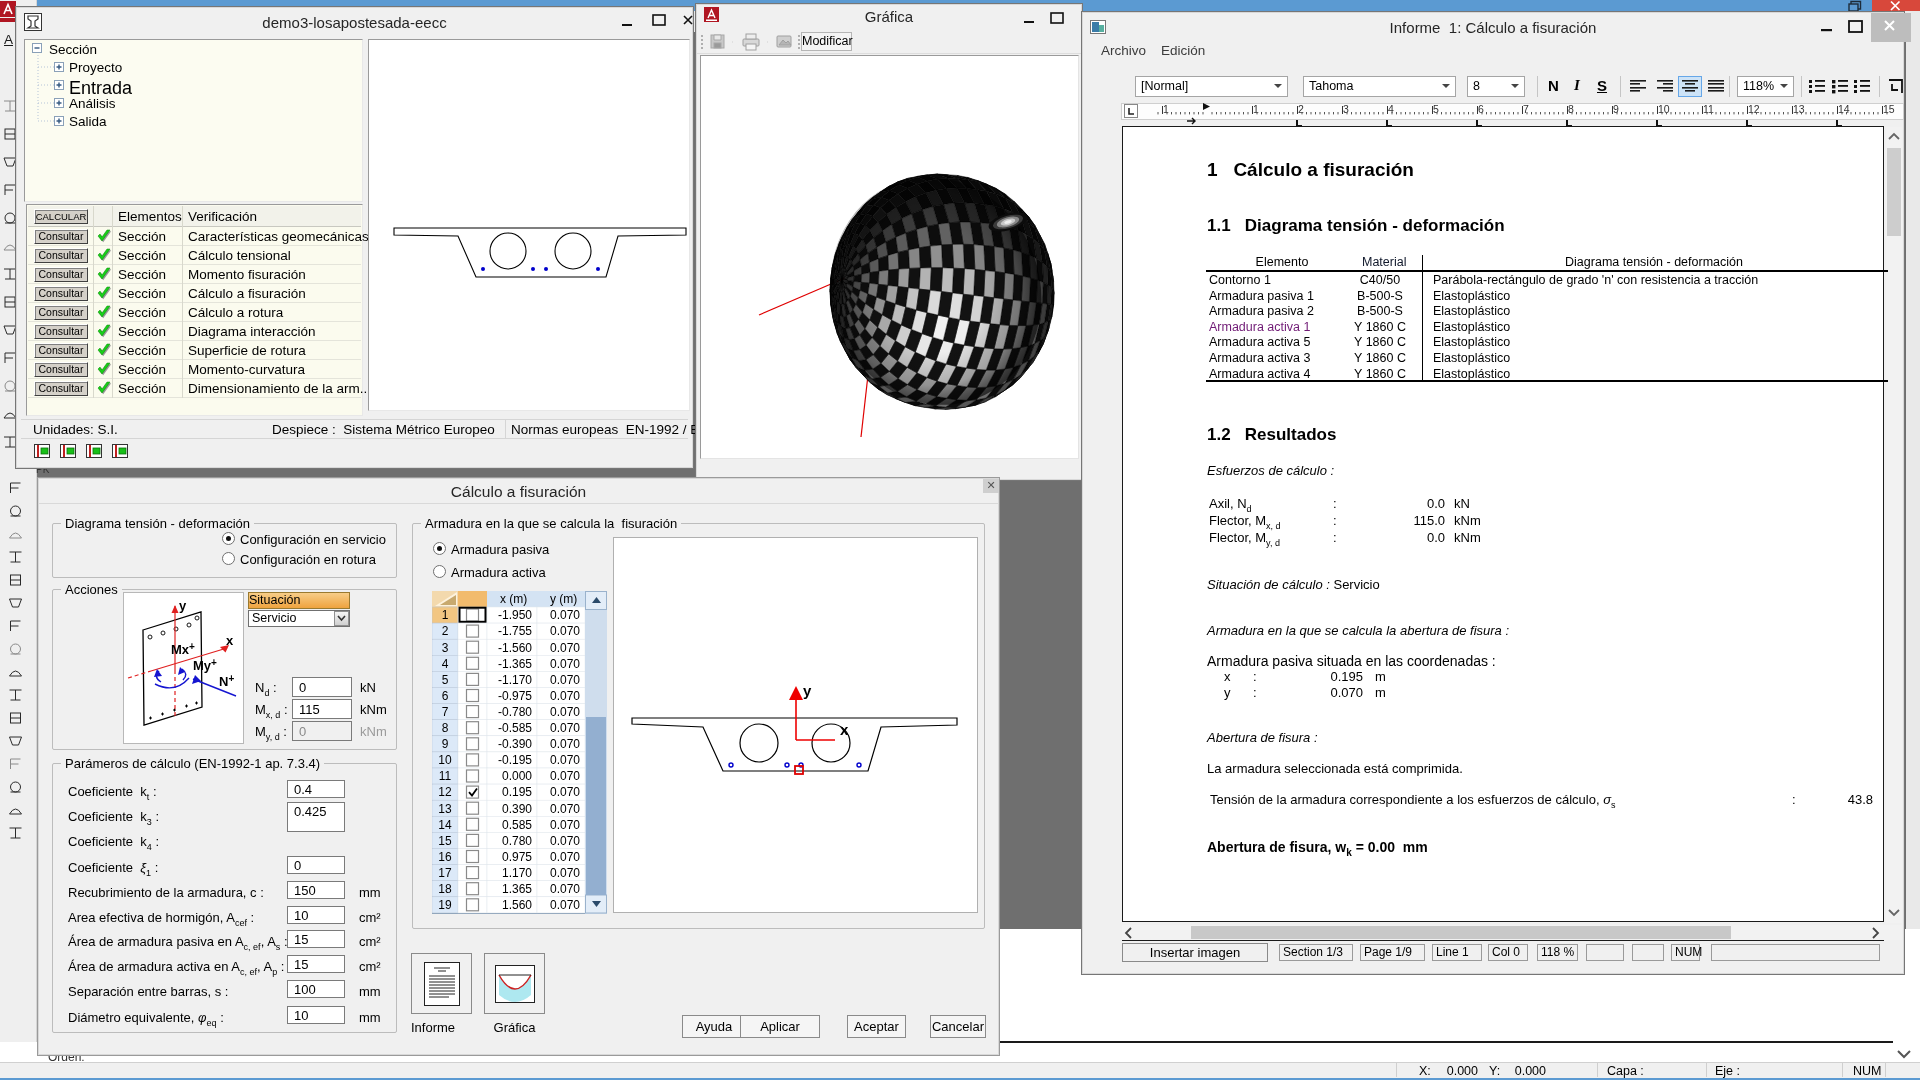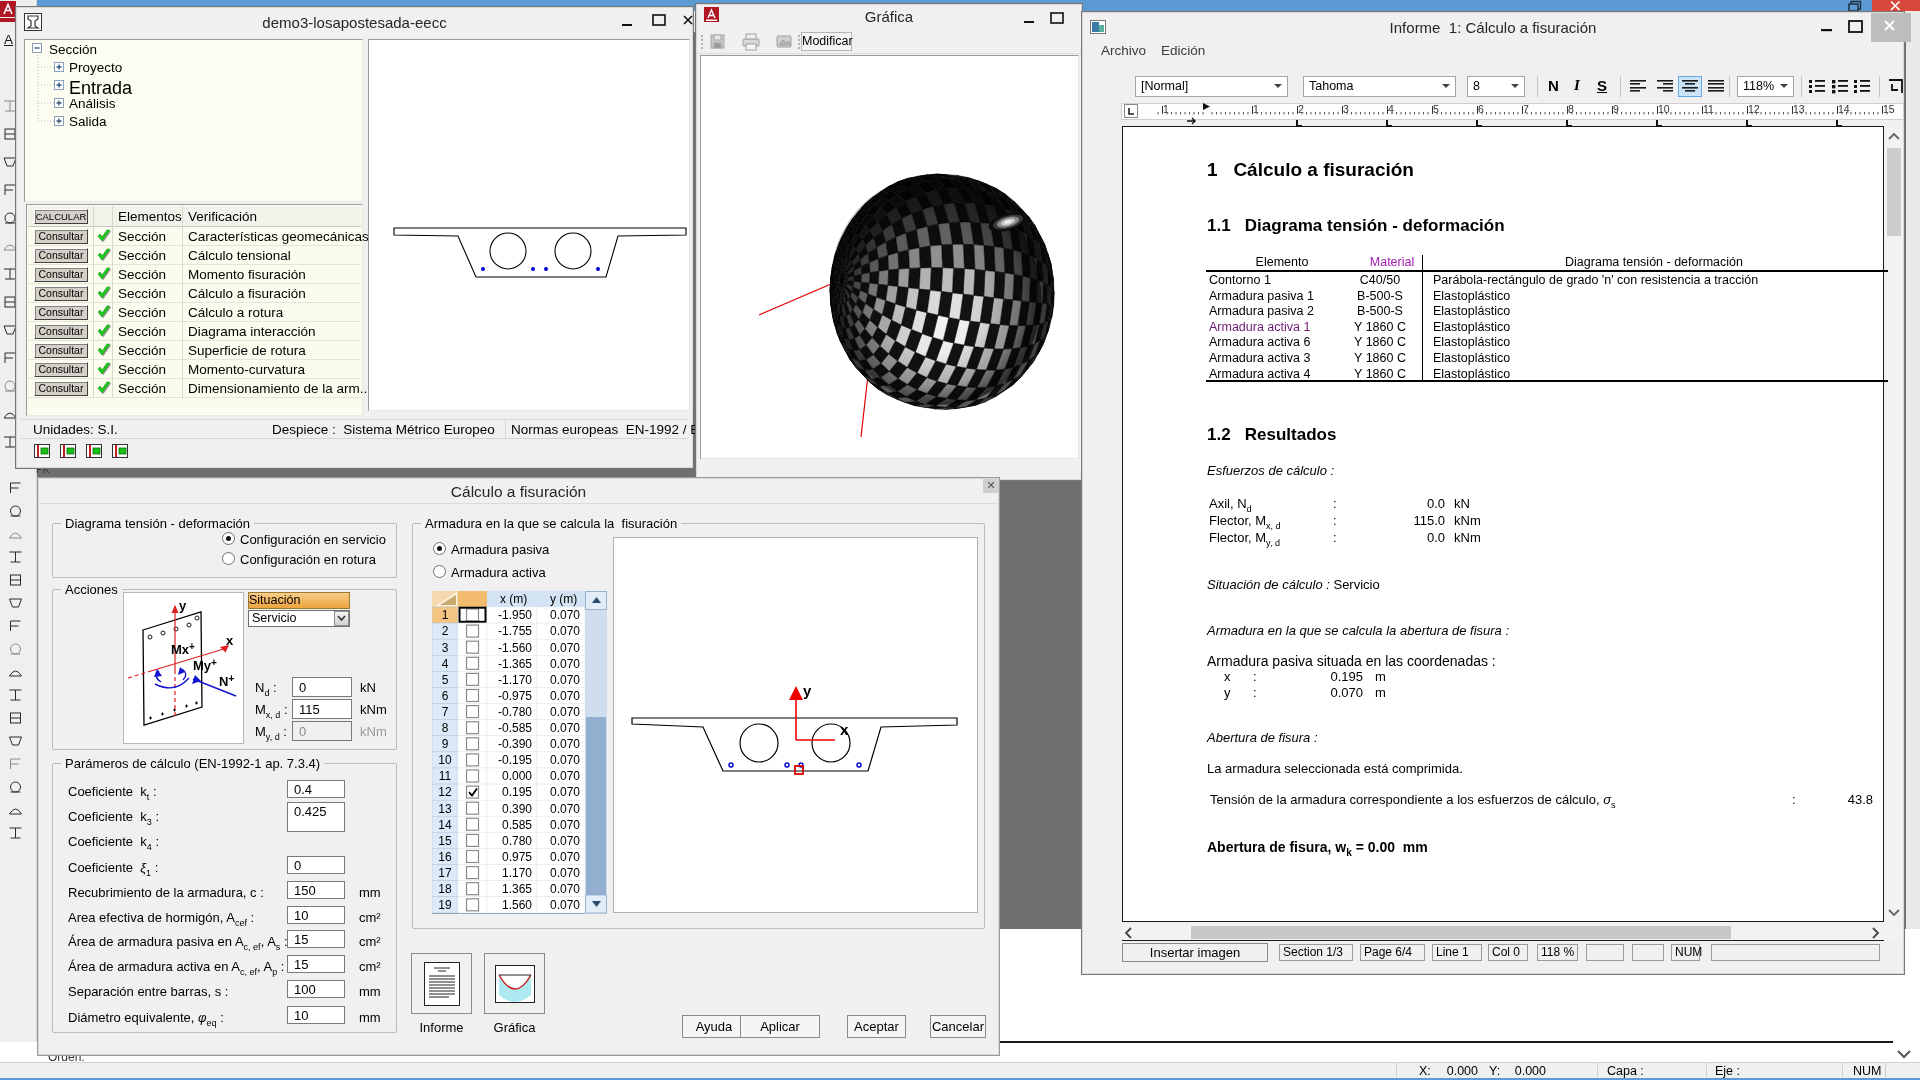--- a/index.html
+++ b/index.html
@@ -1134,49 +1134,49 @@
 <div class="abs" style="left:1191px;top:926px;width:540px;height:13px;background:#c8c8c8"></div>
 <svg class="abs" style="left:1122px;top:926px" width="14" height="14">
     <path d="M9 2 l-5 5 l5 5" fill="none" stroke="#444" stroke-width="1.8"></path>
   </svg>
 <svg class="abs" style="left:1868px;top:926px" width="14" height="14">
     <path d="M5 2 l5 5 l-5 5" fill="none" stroke="#444" stroke-width="1.8"></path>
   </svg>
 <div class="abs" style="left:1122px;top:940px;width:762px;height:1px;background:#1a1a1a"></div>
 <div class="win8btn" style="left:1122px;top:943px;width:146px;height:19px;line-height:17px;border-color:#8a8a8a;background:#f0f0f0">Insertar imagen</div>
 <div class="abs" style="left:1279px;top:944px;width:74px;height:17px;border:1px solid #9a9a9a;font-size:12px;color:#000;padding-left:3px;white-space:nowrap">Section 1/3</div>
-<div class="abs" style="left:1360px;top:944px;width:65px;height:17px;border:1px solid #9a9a9a;font-size:12px;color:#000;padding-left:3px;white-space:nowrap">Page 6/4</div>
+<div class="abs" style="left:1360px;top:944px;width:65px;height:17px;border:1px solid #9a9a9a;font-size:12px;color:#000;padding-left:3px;white-space:nowrap">Page 1/9</div>
 <div class="abs" style="left:1432px;top:944px;width:50px;height:17px;border:1px solid #9a9a9a;font-size:12px;color:#000;padding-left:3px;white-space:nowrap">Line 1</div>
 <div class="abs" style="left:1488px;top:944px;width:40px;height:17px;border:1px solid #9a9a9a;font-size:12px;color:#000;padding-left:3px;white-space:nowrap">Col 0</div>
 <div class="abs" style="left:1537px;top:944px;width:41px;height:17px;border:1px solid #9a9a9a;font-size:12px;color:#000;padding-left:3px;white-space:nowrap">118 %</div>
 <div class="abs" style="left:1586px;top:944px;width:38px;height:17px;border:1px solid #9a9a9a;font-size:12px;color:#000;padding-left:3px;white-space:nowrap"></div>
 <div class="abs" style="left:1632px;top:944px;width:32px;height:17px;border:1px solid #9a9a9a;font-size:12px;color:#000;padding-left:3px;white-space:nowrap"></div>
 <div class="abs" style="left:1671px;top:944px;width:29px;height:17px;border:1px solid #9a9a9a;font-size:12px;color:#000;padding-left:3px;white-space:nowrap">NUM</div>
 <div class="abs" style="left:1711px;top:944px;width:169px;height:17px;border:1px solid #9a9a9a;font-size:12px;color:#000;padding-left:3px;white-space:nowrap"></div>
 <div class="abs" style="left:1207px;top:159px;font-size:19px;font-weight:bold;color:#000">1&nbsp;&nbsp;&nbsp;Cálculo a fisuración</div>
 <div class="abs" style="left:1207px;top:216px;font-size:17px;font-weight:bold;color:#000">1.1&nbsp;&nbsp;&nbsp;Diagrama tensión - deformación</div>
 <div class="abs" style="left:1254px;top:255px;width:56px;text-align:center;font-size:12.5px;color:#000">Elemento</div>
-<div class="abs" style="left:1362px;top:255px;width:60px;text-align:center;font-size:12.5px;color:#a21caf">Material</div>
+<div class="abs" style="left:1362px;top:255px;width:60px;font-size:12.5px;color:#0f172a">Material</div>
 <div class="abs" style="left:1424px;top:255px;width:460px;text-align:center;font-size:12.5px;color:#000">Diagrama tensión - deformación</div>
 <div class="abs" style="left:1206px;top:270px;width:682px;height:2px;background:#000"></div>
 <div class="abs" style="left:1206px;top:380px;width:682px;height:1.5px;background:#000"></div>
 <div class="abs" style="left:1422px;top:255px;width:1px;height:126px;background:#000"></div>
 <div class="abs" style="left:1209px;top:273.0px;font-size:12.5px;color:#000;white-space:nowrap">Contorno 1</div>
 <div class="abs" style="left:1340px;top:273.0px;width:80px;text-align:center;font-size:12.5px;color:#000">C40/50</div>
 <div class="abs" style="left:1433px;top:273.0px;font-size:12.5px;color:#000;white-space:nowrap">Parábola-rectángulo de grado 'n' con resistencia a tracción</div>
 <div class="abs" style="left:1209px;top:288.6px;font-size:12.5px;color:#000;white-space:nowrap">Armadura pasiva 1</div>
 <div class="abs" style="left:1340px;top:288.6px;width:80px;text-align:center;font-size:12.5px;color:#000">B-500-S</div>
 <div class="abs" style="left:1433px;top:288.6px;font-size:12.5px;color:#000;white-space:nowrap">Elastoplástico</div>
 <div class="abs" style="left:1209px;top:304.2px;font-size:12.5px;color:#000;white-space:nowrap">Armadura pasiva 2</div>
 <div class="abs" style="left:1340px;top:304.2px;width:80px;text-align:center;font-size:12.5px;color:#000">B-500-S</div>
 <div class="abs" style="left:1433px;top:304.2px;font-size:12.5px;color:#000;white-space:nowrap">Elastoplástico</div>
 <div class="abs" style="left:1209px;top:319.8px;font-size:12.5px;color:#701a75;white-space:nowrap">Armadura activa 1</div>
 <div class="abs" style="left:1340px;top:319.8px;width:80px;text-align:center;font-size:12.5px;color:#000">Y 1860 C</div>
 <div class="abs" style="left:1433px;top:319.8px;font-size:12.5px;color:#000;white-space:nowrap">Elastoplástico</div>
-<div class="abs" style="left:1209px;top:335.4px;font-size:12.5px;color:#000;white-space:nowrap">Armadura activa 6</div>
+<div class="abs" style="left:1209px;top:335.4px;font-size:12.5px;color:#000;white-space:nowrap">Armadura activa 5</div>
 <div class="abs" style="left:1340px;top:335.4px;width:80px;text-align:center;font-size:12.5px;color:#000">Y 1860 C</div>
 <div class="abs" style="left:1433px;top:335.4px;font-size:12.5px;color:#000;white-space:nowrap">Elastoplástico</div>
 <div class="abs" style="left:1209px;top:351.0px;font-size:12.5px;color:#000;white-space:nowrap">Armadura activa 3</div>
 <div class="abs" style="left:1340px;top:351.0px;width:80px;text-align:center;font-size:12.5px;color:#000">Y 1860 C</div>
 <div class="abs" style="left:1433px;top:351.0px;font-size:12.5px;color:#000;white-space:nowrap">Elastoplástico</div>
 <div class="abs" style="left:1209px;top:366.6px;font-size:12.5px;color:#000;white-space:nowrap">Armadura activa 4</div>
 <div class="abs" style="left:1340px;top:366.6px;width:80px;text-align:center;font-size:12.5px;color:#000">Y 1860 C</div>
 <div class="abs" style="left:1433px;top:366.6px;font-size:12.5px;color:#000;white-space:nowrap">Elastoplástico</div>
 <div class="abs" style="left:1207px;top:425px;font-size:17px;font-weight:bold;color:#000">1.2&nbsp;&nbsp;&nbsp;Resultados</div>
 <div class="abs" style="left:1207px;top:463px;font-size:13px;font-style:italic;color:#000">Esfuerzos de cálculo :</div>
@@ -1510,21 +1510,21 @@
 <text x="840" y="735" font-size="15" font-weight="bold" fill="#000" font-family="Liberation Sans">x</text>
 </svg>
 <div class="abs" style="left:411px;top:953px;width:61px;height:61px;background:#f0f0f0;border:1px solid #8a8a8a"></div>
 <svg class="abs" style="left:424px;top:962px" width="36" height="44" viewBox="0 0 36 44">
 <rect x="0.5" y="0.5" width="35" height="43" fill="#fff" stroke="#222"></rect>
 <path d="M10 6 h16 M14 9 h8" stroke="#222"></path>
 <g stroke="#222">
 <path d="M5 14 h26 M5 17 h26 M5 20 h26 M5 23 h26 M5 26 h26 M5 29 h26 M5 32 h26 M5 35 h20"></path>
 </g>
 </svg>
-<div class="abs" style="left:411px;top:1020px;width:61px;text-align:center;font-size:13px;color:#000">Informe</div>
+<div class="abs" style="left:411px;top:1020px;width:61px;text-align:left;font-size:13px;color:#000">Informe</div>
 <div class="abs" style="left:484px;top:953px;width:61px;height:61px;background:#f0f0f0;border:1px solid #8a8a8a"></div>
 <svg class="abs" style="left:495px;top:965px" width="40" height="38" viewBox="0 0 40 38">
 <rect x="0.5" y="0.5" width="39" height="37" fill="#fff" stroke="#222"></rect>
 <path d="M4 10 Q20 38 36 10 L36 30 Q20 44 4 30 Z" fill="#aee8f0" stroke="none"></path>
 <path d="M4 10 Q20 38 36 10" fill="none" stroke="#cc2222" stroke-width="1.5"></path>
 <path d="M4 10 h32" stroke="#222"></path>
 </svg>
 <div class="abs" style="left:484px;top:1020px;width:61px;text-align:center;font-size:13px;color:#000">Gráfica</div>
 <div class="win8btn" style="left:682px;top:1015px;width:64px;height:23px;line-height:21px;border-color:#8a8a8a">Ayuda</div>
 <div class="win8btn" style="left:740px;top:1015px;width:80px;height:23px;line-height:21px;border-color:#8a8a8a">Aplicar</div>

